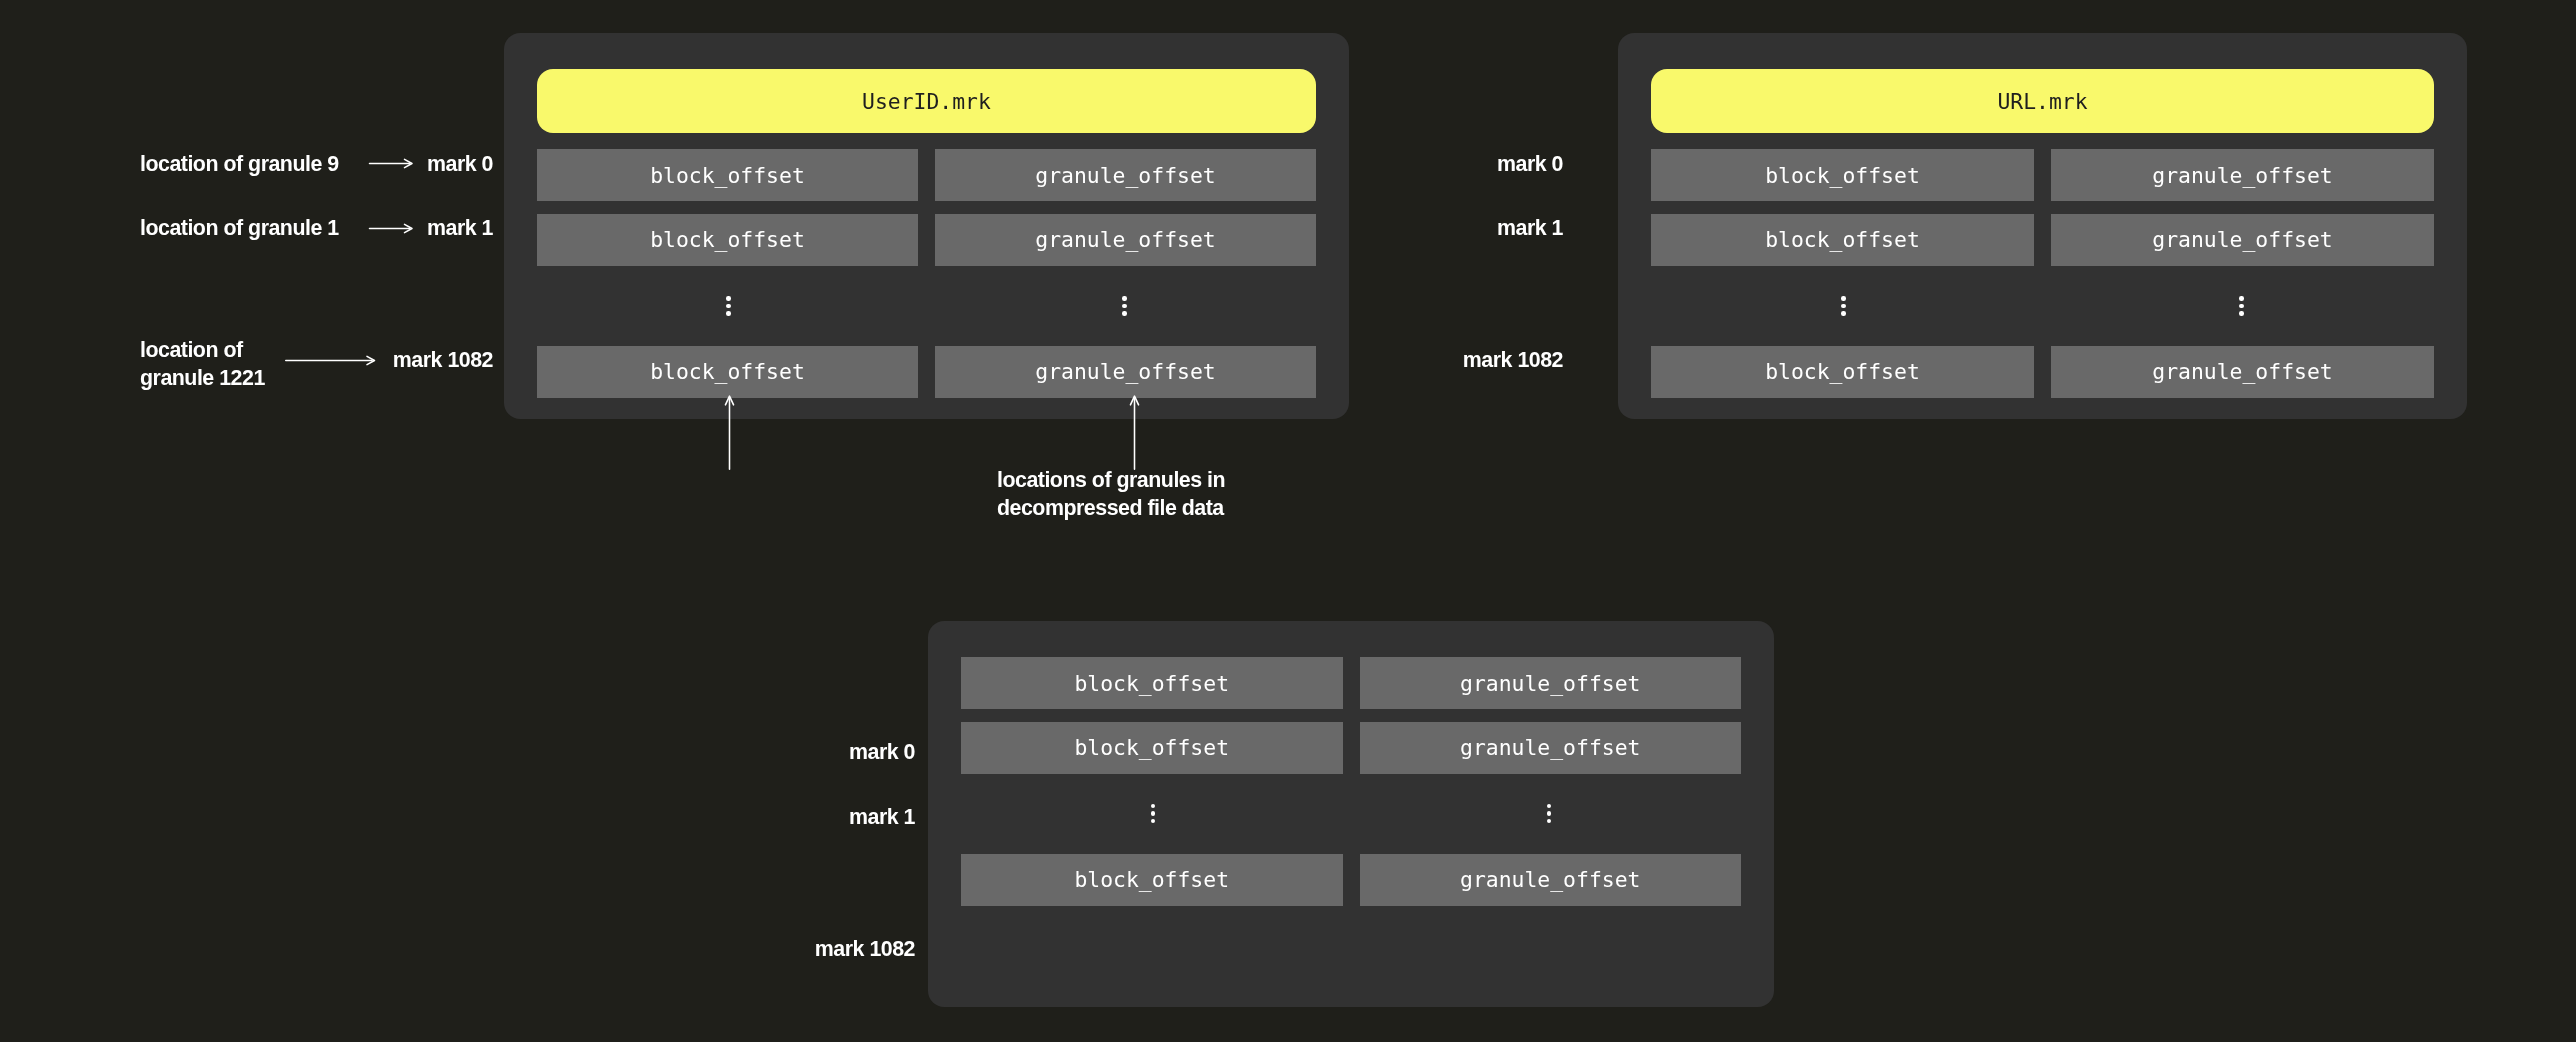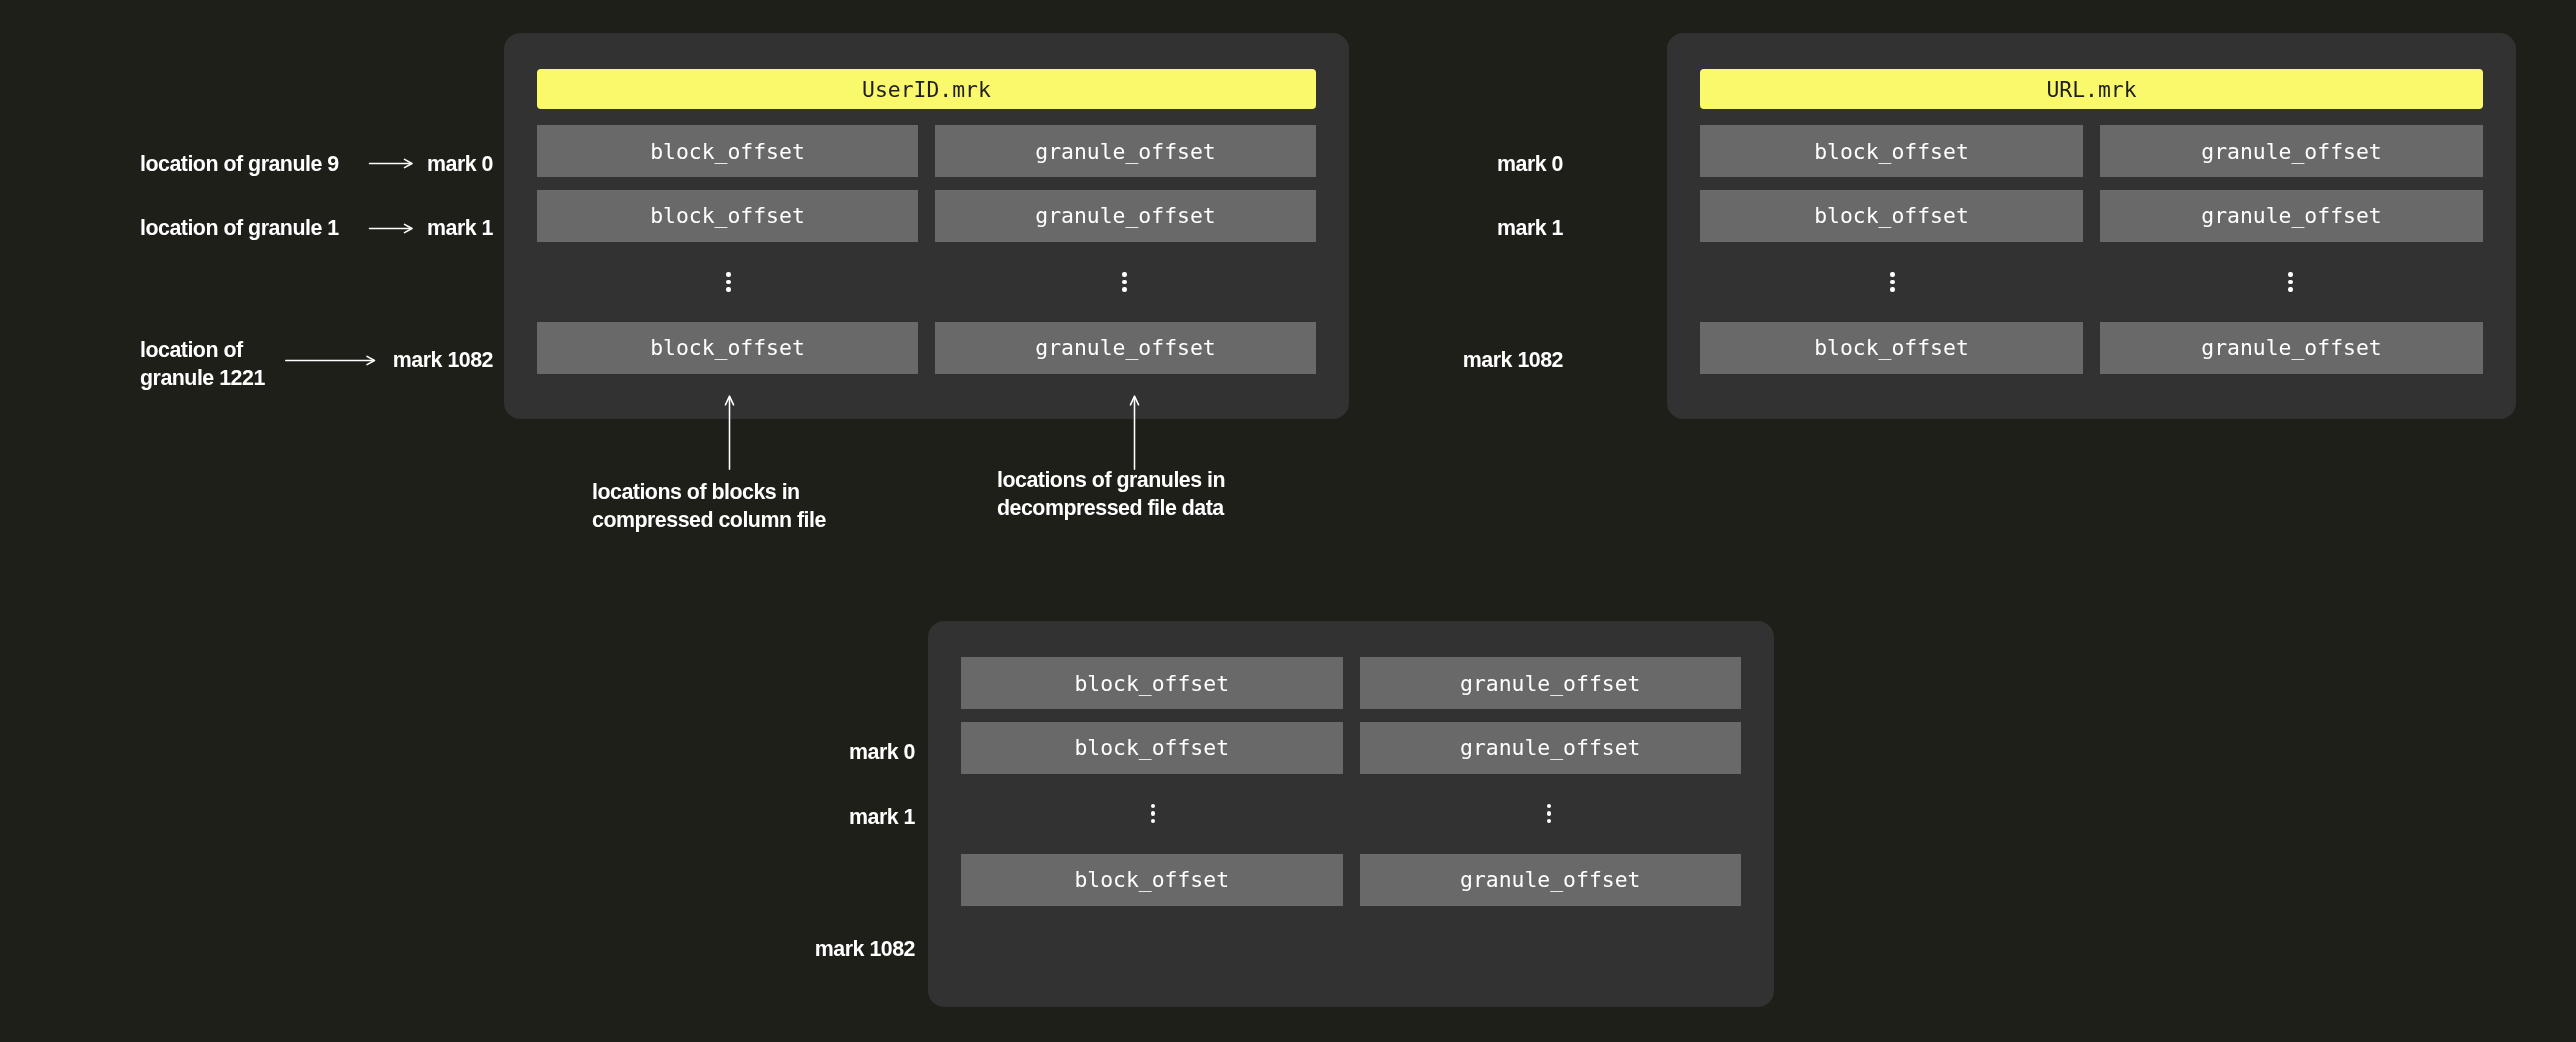--- a/index.html
+++ b/index.html
@@ -29,21 +29,21 @@
     stroke-linecap:round; stroke-linejoin:round;
   }
 
   
   .panel {
     position:absolute; height:386px;
     background:#323232; border-radius:16.3px;
     padding:36px 33px 31px; box-sizing:border-box;
   }
   .phead {
-    height:40px; border-radius:4px; background:#f9f96b;
+    height:64px; border-radius:16px; background:#f9f96b;
     margin-bottom:16.3px;
     display:flex; align-items:center; justify-content:center;
     font:21.4px "DejaVu Sans Mono", monospace;
     color:#1f1f1f;
   }
   .prow { display:flex; gap:17px; height:52px; }
   .prow.r1 { margin-bottom:12.6px; }
   .cell {
     flex:1; background:#696969;
     display:flex; align-items:center; justify-content:center;
@@ -109,21 +109,21 @@
             <i></i>
           </div>
         </div>
     </div>
     <div class="prow">
       <div class="cell">block_offset</div>
       <div class="cell">granule_offset</div>
     </div>
   </div>
 
-  <div class="panel" style="left:1667px; top:33px; width:849px;">
+  <div class="panel" style="left:1618px; top:33px; width:849px;">
     <div class="phead">URL.mrk</div>
     <div class="prow r1">
       <div class="cell">block_offset</div>
       <div class="cell">granule_offset</div>
     </div>
     <div class="prow">
       <div class="cell">block_offset</div>
       <div class="cell">granule_offset</div>
     </div>
     <div class="dotsrow">
@@ -149,24 +149,20 @@
   </div>
 
   <div class="ann mark" style="right:1013px; top:150px;">mark 0</div>
   <div class="ann mark" style="right:1013px; top:214px;">mark 1</div>
   <div class="ann mark" style="right:1013px; top:346px;">mark 1082</div>
 
   <svg class="arr" style="left:722px; top:394px;" width="15" height="78" viewBox="0 0 24 124">
     <line x1="12" y1="120" x2="12" y2="5"></line>
     <polyline points="5.5,17 12,3 18.5,17"></polyline>
   </svg>
-  <div class="ann" style="left:592px; top:478px;">
-    <div>locations of blocks in</div>
-    <div>compressed column file</div>
-  </div>
 
   <svg class="arr" style="left:1127px; top:394px;" width="15" height="78" viewBox="0 0 24 124">
     <line x1="12" y1="120" x2="12" y2="5"></line>
     <polyline points="5.5,17 12,3 18.5,17"></polyline>
   </svg>
   <div class="ann" style="left:997px; top:466px;">
     <div>locations of granules in</div>
     <div>decompressed file data</div>
   </div>
 

